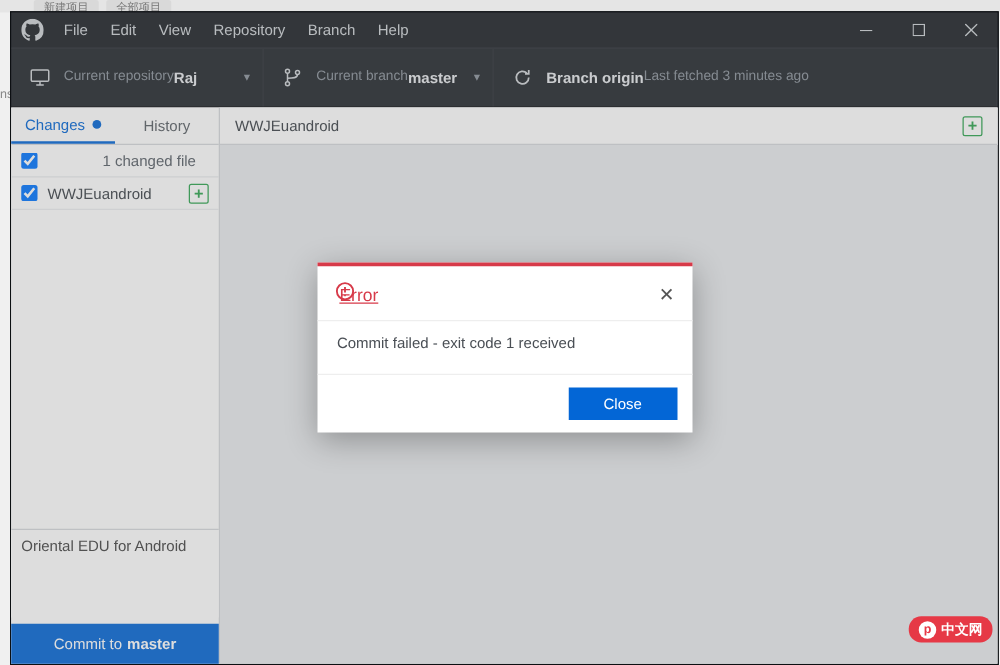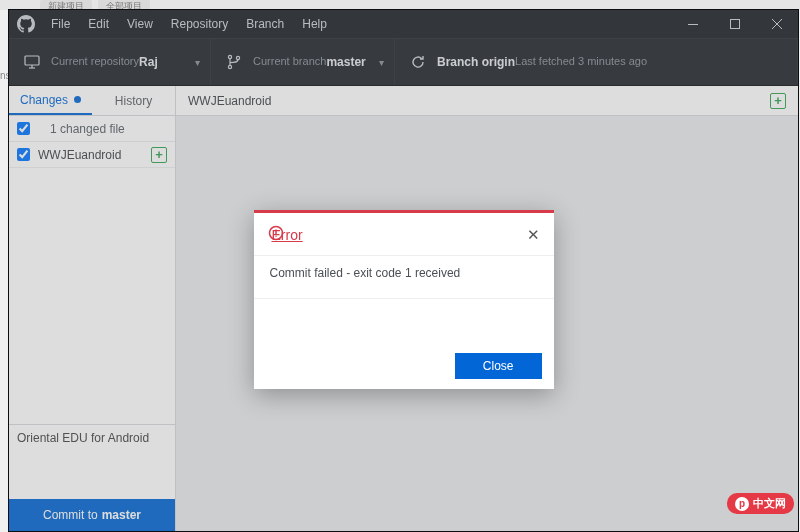--- a/index.html
+++ b/index.html
@@ -1,19 +1,19 @@
 <!DOCTYPE html>
 <html><head>
 <meta charset="utf-8">
 <style>
   * { box-sizing: border-box; margin: 0; padding: 0; font-family: -apple-system, "Segoe UI", Arial, sans-serif; }
   body { width: 800px; height: 532px; overflow: hidden; background: #f0f0f0; position: relative; }
 
   
-  .bg-tabs { height: 10px; background: #e5e5e5; display: flex; gap: 6px; font-size: 9px; color: #777; padding-left: 40px; }
+  .bg-tabs { height: 10px; background: #e5e5e5; display: flex; gap: 6px; font-size: 9px; color: #777; padding-left: 27px; }
   .bg-tabs span { background:#d9d9d9; padding:0 8px; border-radius:2px 2px 0 0; }
 
   .window { position: absolute; top: 9px; left: 8px; right: 1px; bottom: 0; background: #1c2126; border: 1px solid #0c0f12; display:flex; flex-direction:column; }
   .titlebar { height: 28px; background: #1c2126; display: flex; align-items: center; color: #cfd3d7; font-size: 12px; }
   .titlebar .logo { width: 18px; height: 18px; margin: 0 8px; }
   .titlebar .menus { display:flex; gap: 2px; }
   .titlebar .menus span { padding: 4px 8px; cursor: default; }
   .titlebar .winbtns { margin-left:auto; display:flex; }
   .titlebar .winbtns div { width: 42px; height: 28px; display:flex; align-items:center; justify-content:center; color:#cfd3d7; }
 
@@ -28,21 +28,21 @@
   .tool.branch { width: 184px; }
   .tool.fetch { flex:1; }
   .tool.fetch .lbls .sub2 { font-size:11px; color:#8a929b; }
 
   .body { flex:1; display:flex; background:#e9ebee; }
   .sidebar { width:167px; background:#fff; border-right:1px solid #d6d9dc; display:flex; flex-direction:column; }
   .tabs { display:flex; height:30px; border-bottom:1px solid #d6d9dc; font-size:12px; }
   .tabs .tab { flex:1; display:flex; align-items:center; justify-content:center; gap:6px; color:#5a6066; cursor:default; }
   .tabs .tab.active { color:#0366d6; border-bottom:2px solid #0366d6; font-weight:500; }
   .dot { width:7px; height:7px; border-radius:50%; background:#0366d6; }
-  .summary { height:26px; display:flex; align-items:center; padding:0 8px; font-size:12px; color:#596068; border-bottom:1px solid #e9ebee;}
+  .summary { height:26px; display:flex; align-items:center; padding:0 8px; font-size:12px; color:#596068; border-bottom:1px solid #e9ebee;gap:32px;}
   .summary input { margin-right: 20px; }
   .filerow { height:26px; display:flex; align-items:center; padding:0 8px; font-size:12px; color:#3c4248; border-bottom:1px solid #eceef0;}
   .filerow input { margin-right:8px; }
   .filerow .plus { margin-left:auto; width:16px; height:16px; border:1px solid #2ea44f; color:#2ea44f; display:flex; align-items:center; justify-content:center; font-size:13px; font-weight:bold; border-radius:2px;}
   .spacer { flex:1; }
   .commitbox { border-top:1px solid #d6d9dc; padding:0; }
   .commitbox .row1 { display:flex; align-items:center; height:28px; border-bottom:1px solid #e1e4e8; padding:0 6px; gap:6px; }
   .avatar { width:18px; height:18px; background:#d73a49; border-radius:2px; display:flex; align-items:center; justify-content:center; }
   .avatar svg { width:14px; height:14px; }
   .commitbox input[type=text] { flex:1; border:none; font-size:12px; padding:4px; outline:none; }
@@ -59,21 +59,21 @@
 
   
   .modal { position:absolute; top:200px; left:50%; transform:translateX(-50%); width:300px; background:#fff; box-shadow:0 6px 24px rgba(0,0,0,0.3); }
   .modal .bar { height:3px; background:#d73a49; }
   .modal .hdr { display:flex; align-items:center; padding:12px 14px 10px; }
   .modal .hdr .eicn { color:#d73a49; margin-right:8px; }
   .modal .hdr .ttl { flex:1; text-align:left; color:#d73a49; font-size:14px; margin-left:-20px;text-decoration:underline; }
   .modal .hdr .x { color:#555; font-size:15px; cursor:default; }
   .modal .msg { padding:10px 16px 18px; font-size:12px; color:#4a4f55; border-top:1px solid #eee; }
   .modal .ftr { border-top:1px solid #eee; padding:10px 12px; display:flex; justify-content:flex-end; }
-  .modal .cls { background:#0366d6; color:#fff; border:none; padding:6px 28px; font-size:12px; cursor:default;margin-top:44px; }
+  .modal .cls { background:#0366d6; color:#fff; border:none; padding:6px 28px; font-size:12px; cursor:default; }
 
   .watermark { position:absolute; right:6px; bottom:18px; background:#e63946; color:#fff; font-size:11px; padding:3px 8px; border-radius:10px; display:flex; align-items:center; gap:4px; font-weight:bold; }
   .watermark .g { background:#fff; color:#e63946; border-radius:50%; width:14px; height:14px; display:flex; align-items:center; justify-content:center; font-size:10px;}
   .left-slice { position:absolute; left:0; top:70px; font-size:10px; color:#888; }
 </style>
 </head>
 <body>
 
 <div class="bg-tabs">
   <span>新建项目</span>

